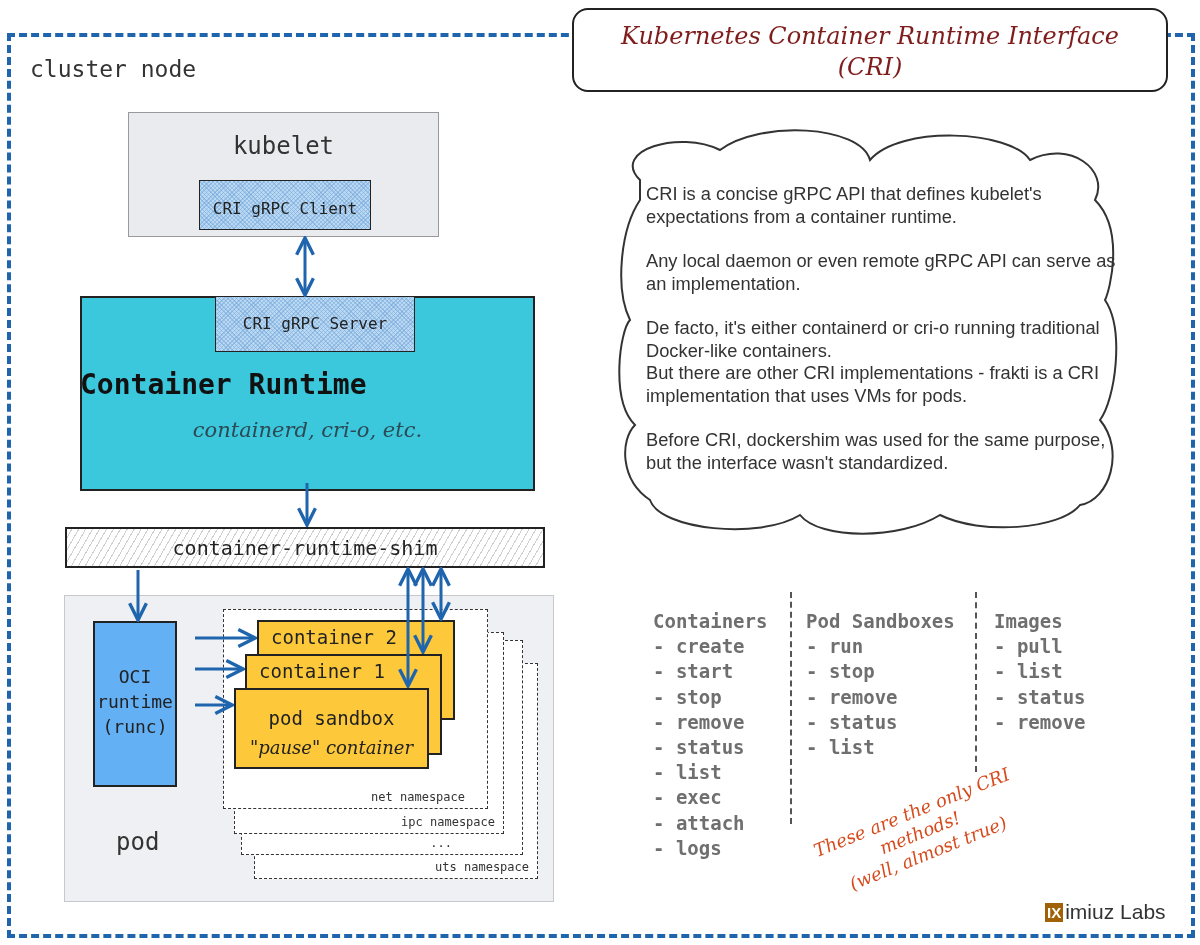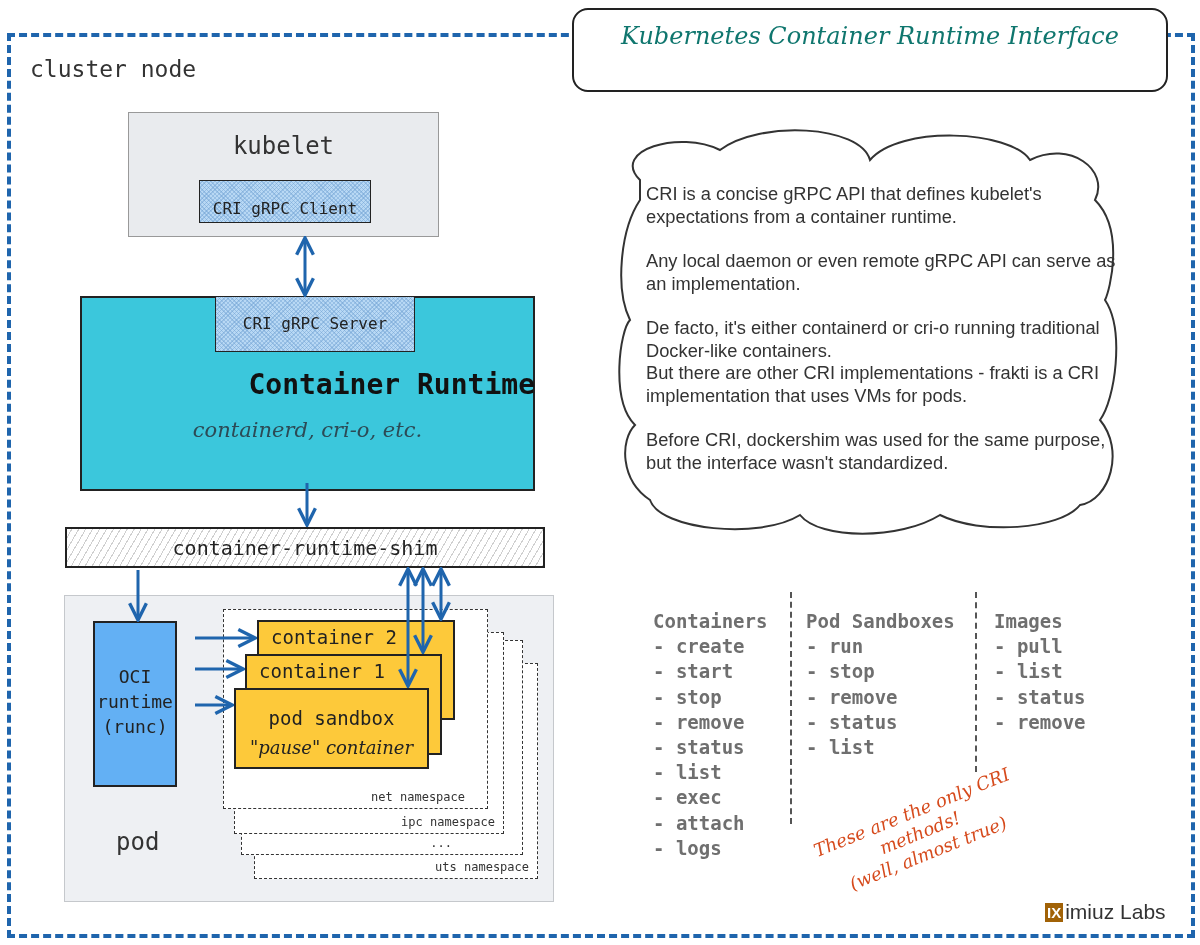--- a/index.html
+++ b/index.html
@@ -1,30 +1,30 @@
 <!DOCTYPE html>
 <html><head>
 <meta charset="utf-8">
 <style>
   html, body { margin: 0; padding: 0; background: #ffffff; }
   body { width: 1200px; height: 945px; position: relative; overflow: hidden; font-family: "DejaVu Sans Mono", monospace; color: #222; }
   .abs { position: absolute; box-sizing: border-box; }
 
   .node-frame { left: 7px; top: 33px; width: 1188px; height: 905px; border: 4px dashed #1f65ad; }
-  .title-box { left: 572px; top: 8px; width: 596px; height: 84px; background: #fff; border: 2px solid #222; border-radius: 16px; text-align: center; font-family: "DejaVu Serif", serif; font-size: 24px; line-height: 31px; padding-top: 11px; color: #0f766e; font-style: italic; }
+  .title-box { left: 572px; top: 8px; width: 596px; height: 84px; background: #fff; border: 2px solid #222; border-radius: 16px; text-align: center; font-family: "DejaVu Serif", serif; font-size: 24px; line-height: 31px; padding-top: 11px; color: #7f1d1d; font-style: italic; }
   .cluster-label { left: 30px; top: 56px; font-size: 23px; color: #333; }
 
   .kubelet { left: 128px; top: 112px; width: 311px; height: 125px; background: #e9ebee; border: 1.5px solid #999; }
   .kubelet-label { left: 128px; top: 132px; width: 311px; text-align: center; font-size: 24px; color: #333; }
   .hatch-blue { background-color: #b8d8f4; background-image: repeating-linear-gradient(45deg, rgba(110,160,210,.45) 0 1px, transparent 1px 3px), repeating-linear-gradient(-45deg, rgba(110,160,210,.45) 0 1px, transparent 1px 3px); border: 1.5px solid #222; font-size: 16px; text-align: center; color: #222; }
-  .client { left: 199px; top: 180px; width: 172px; height: 43px; line-height: 55px; }
+  .client { left: 199px; top: 180px; width: 172px; height: 50px; line-height: 55px; }
 
   .runtime { left: 80px; top: 296px; width: 455px; height: 195px; background: #3bc7dc; border: 2px solid #222; }
   .server { left: 215px; top: 296px; width: 200px; height: 56px; line-height: 54px; }
-  .runtime-label { left: 80px; top: 368px; width: 455px; text-align: right; font-size: 28px; color: #111; font-weight: bold; padding-left: 7px; }
+  .runtime-label { left: 80px; top: 368px; width: 455px; text-align: left; font-size: 28px; color: #111; font-weight: bold; }
   .runtime-sub { left: 80px; top: 418px; width: 455px; text-align: center; font-size: 21px; color: #2c4a55; font-style: italic; font-family: "DejaVu Serif", serif; }
 
   .shim { left: 65px; top: 527px; width: 480px; height: 41px; border: 2px solid #222; background-color: #fff; background-image: repeating-linear-gradient(-60deg, #cfcfcf 0 1px, transparent 1px 6px); text-align: center; font-size: 20px; line-height: 38px; color: #222; }
 
   .pod { left: 64px; top: 595px; width: 490px; height: 307px; background: #eef0f3; border: 1.5px solid #c5c8cc; }
   .pod-label { left: 116px; top: 828px; font-size: 24px; color: #333; }
   .oci { left: 93px; top: 621px; width: 84px; height: 166px; background: #63b0f4; border: 2px solid #222; text-align: center; font-size: 18px; line-height: 25px; padding-top: 41px; color: #222; }
 
   .ns { border: 1.5px dashed #333; background: #fff; font-size: 12px; color: #333; text-align: right; padding-right: 6px; }
   .ns-uts { left: 254px; top: 663px; width: 284px; height: 216px; }
@@ -59,20 +59,21 @@
   svg.overlay { position: absolute; left: 0; top: 0; width: 1200px; height: 945px; pointer-events: none; }
 </style>
 </head>
 <body>
 
 <div class="abs node-frame"></div>
 <div class="abs cluster-label">cluster node</div>
 
 <div class="abs title-box">
   <div>Kubernetes Container Runtime Interface</div>
+  <div>(CRI)</div>
 </div>
 
 <div class="abs kubelet"></div>
 <div class="abs kubelet-label">kubelet</div>
 <div class="abs hatch-blue client">CRI gRPC Client</div>
 
 <div class="abs runtime"></div>
 <div class="abs hatch-blue server">CRI gRPC Server</div>
 <div class="abs runtime-label">Container Runtime</div>
 <div class="abs runtime-sub">containerd, cri-o, etc.</div>

